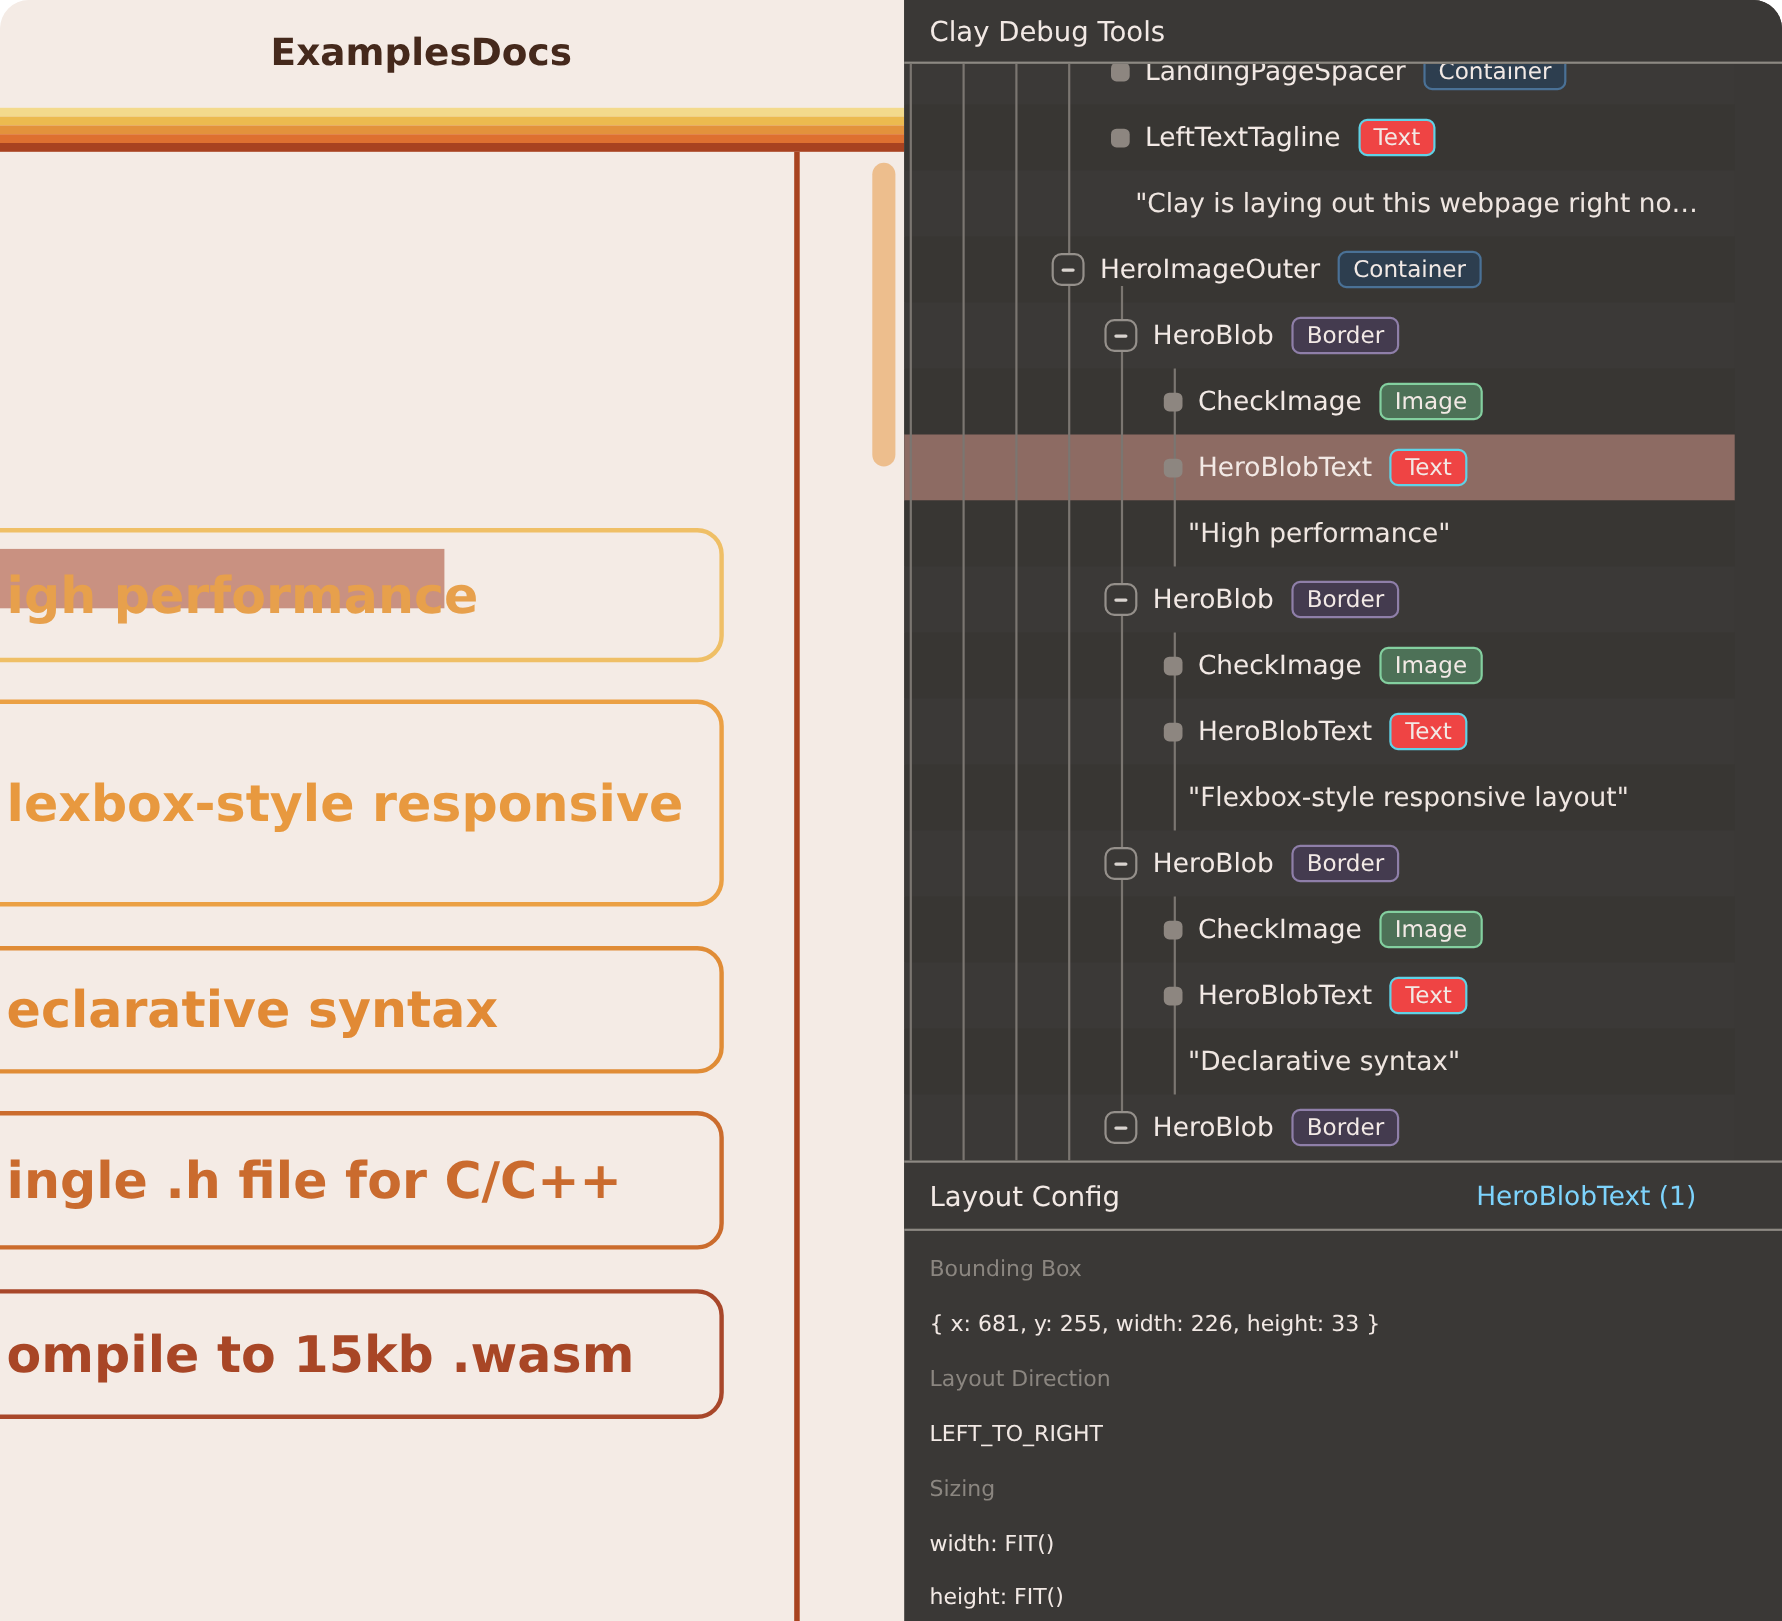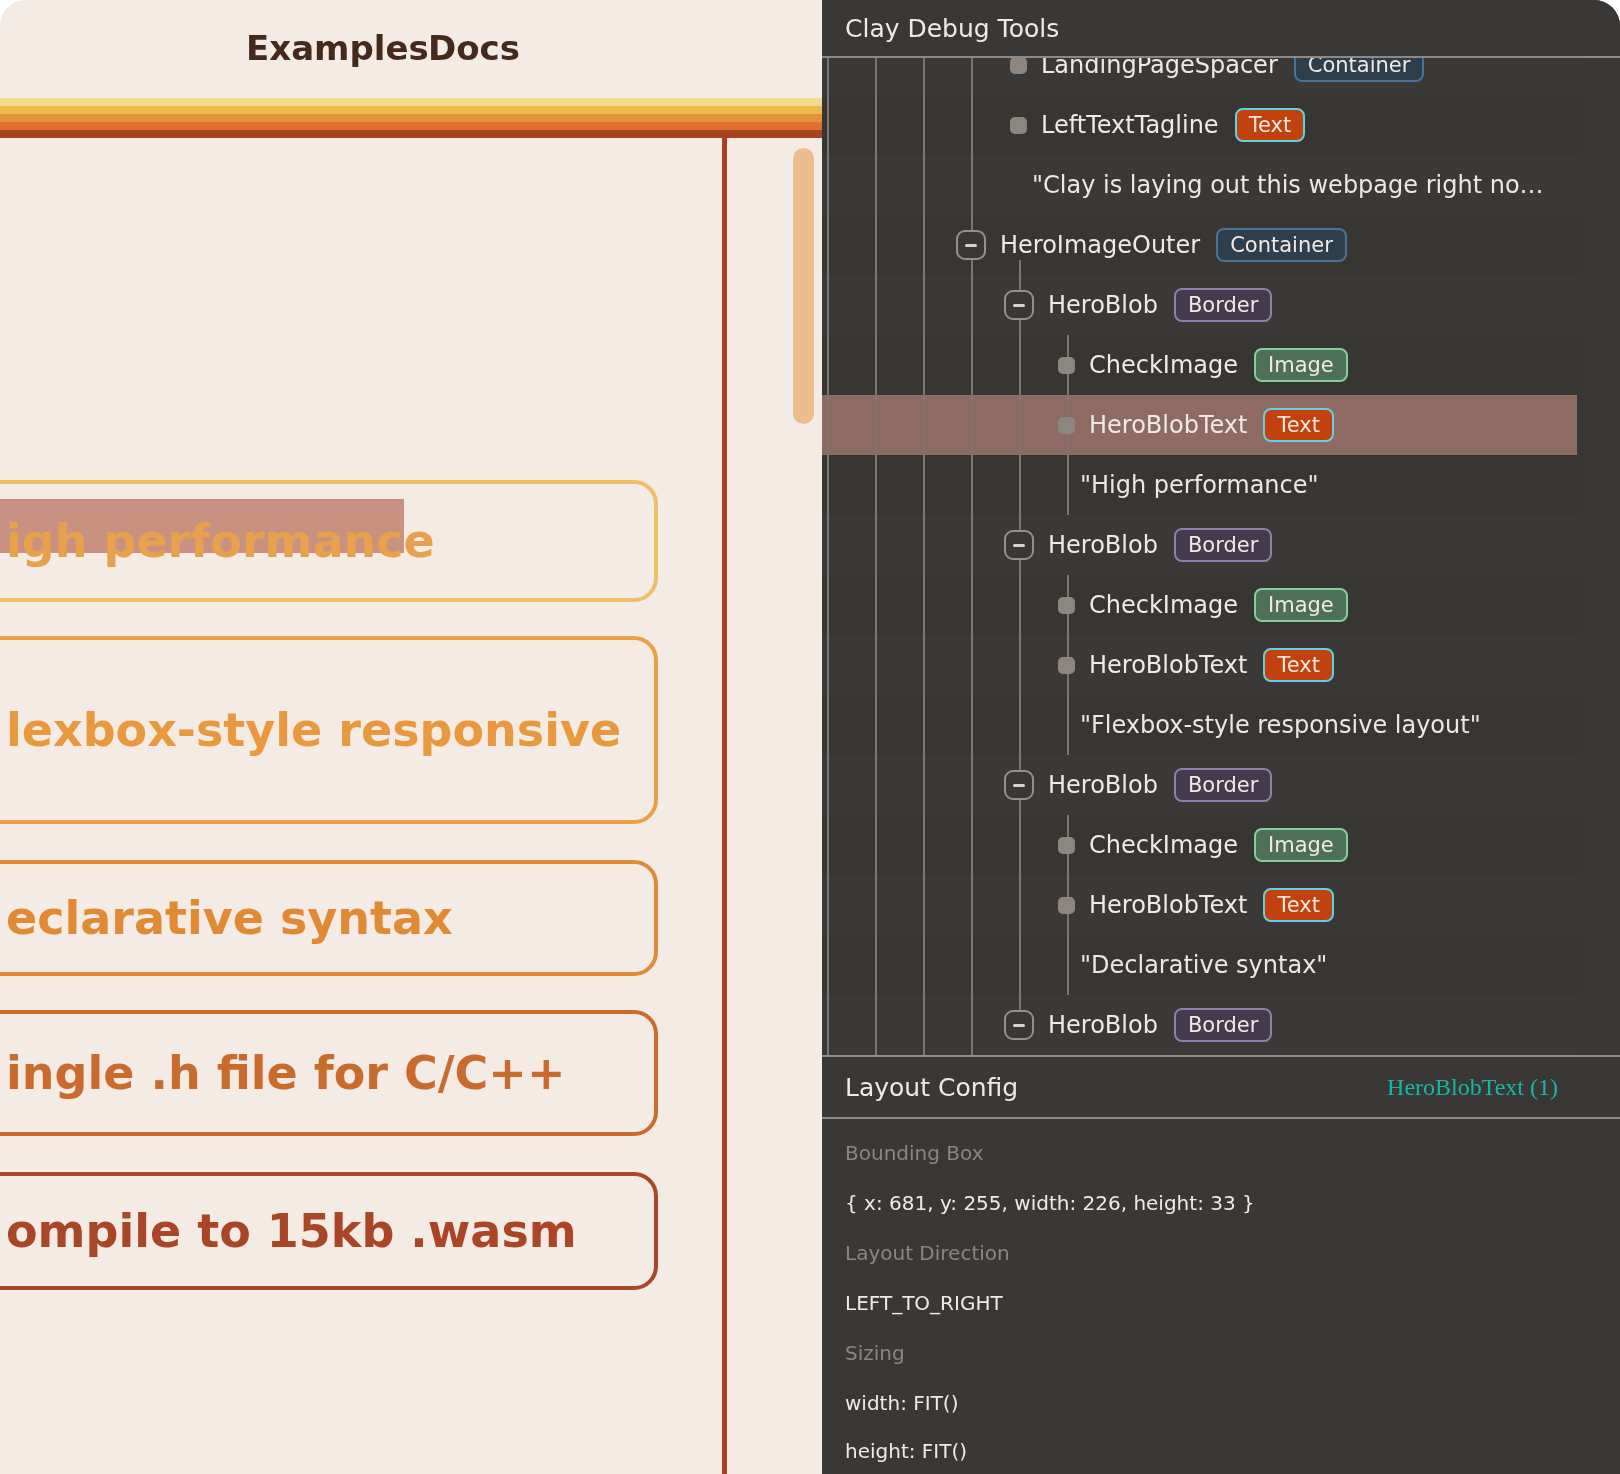--- a/index.html
+++ b/index.html
@@ -64,30 +64,30 @@
   }
   .m-expand .minus { width:12px; height:3px; border-radius:2px; background:#d9d3cf; }
   .label { margin-left:14px; font-size:24px; color:#f2e9e5; position:relative; z-index:3; white-space:nowrap; }
   .badge {
     margin-left:16px; font-size:21px; font-weight:500; padding:3px 12px; border-radius:8px;
     border:2px solid; position:relative; z-index:3; white-space:nowrap;
   }
   .b-container { background:#2d3e4f; border-color:#4a7196; }
   .b-border { background:#443b4f; border-color:#8f7fa9; }
   .b-image { background:#4d7157; border-color:#83cf9f; }
-  .b-text { background:#c2410c; border-color:#5fd2e6; }
+  .b-text { background:#ef4444; border-color:#5fd2e6; }
   .value-text { font-size:24px; color:#efe6e1; position:relative; z-index:3; white-space:nowrap; }
   .guide { position:absolute; width:2px; background:#7b7671; z-index:2; }
   .lc-bar {
     position:absolute; left:0; right:0; top:1055px; height:64px; box-sizing:border-box;
     background:#3a3836; border-top:2px solid #8d8983; border-bottom:2px solid #8d8983;
     display:flex; align-items:center; justify-content:space-between;
-    padding:0 62px 0 23px; font-size:25px; font-weight:500;
-  }
-  .lc-selected { font-size:24px; color:#14b8a6; font-weight:400;font-family:Liberation Serif, serif; }
+    padding:0 78px 0 23px; font-size:25px; font-weight:500;
+  }
+  .lc-selected { font-size:24px; color:#7dd3fc; font-weight:400; }
   .lc-line { position:absolute; left:23px; font-size:20px; white-space:nowrap; }
   .lc-label { color:#8b8680; }
   .lc-value { color:#f2e9e5; }
 </style>
 </head>
 <body>
 
 <div class="window">
 
   <span class="nav-item nav-examples">Examples</span>

